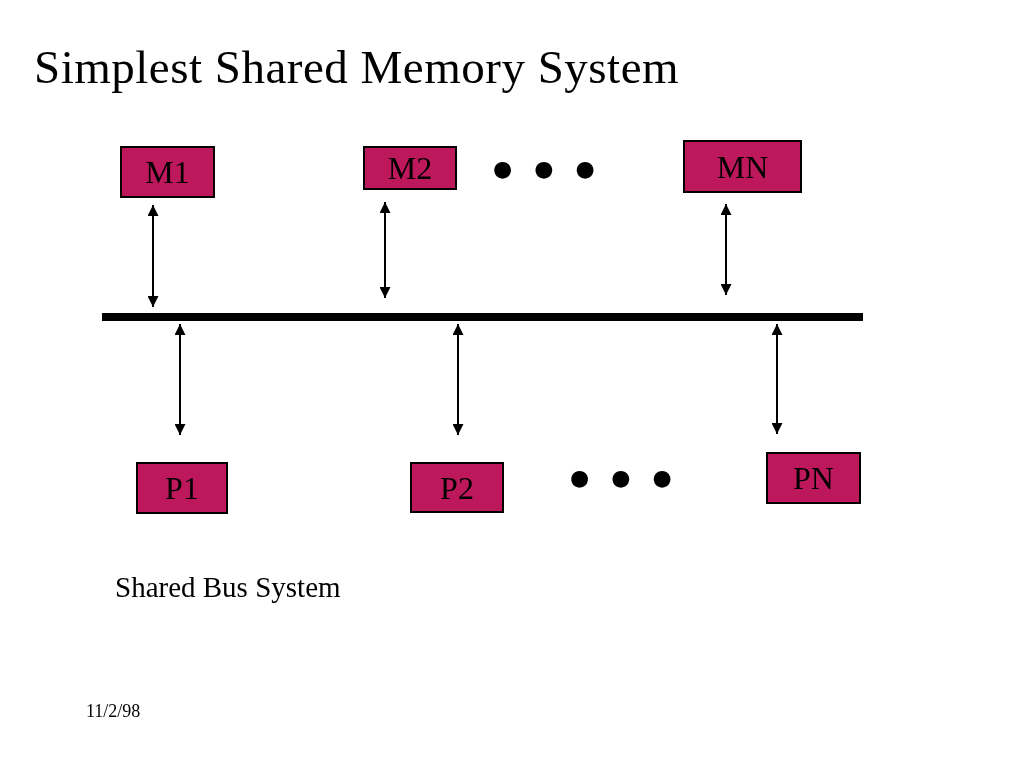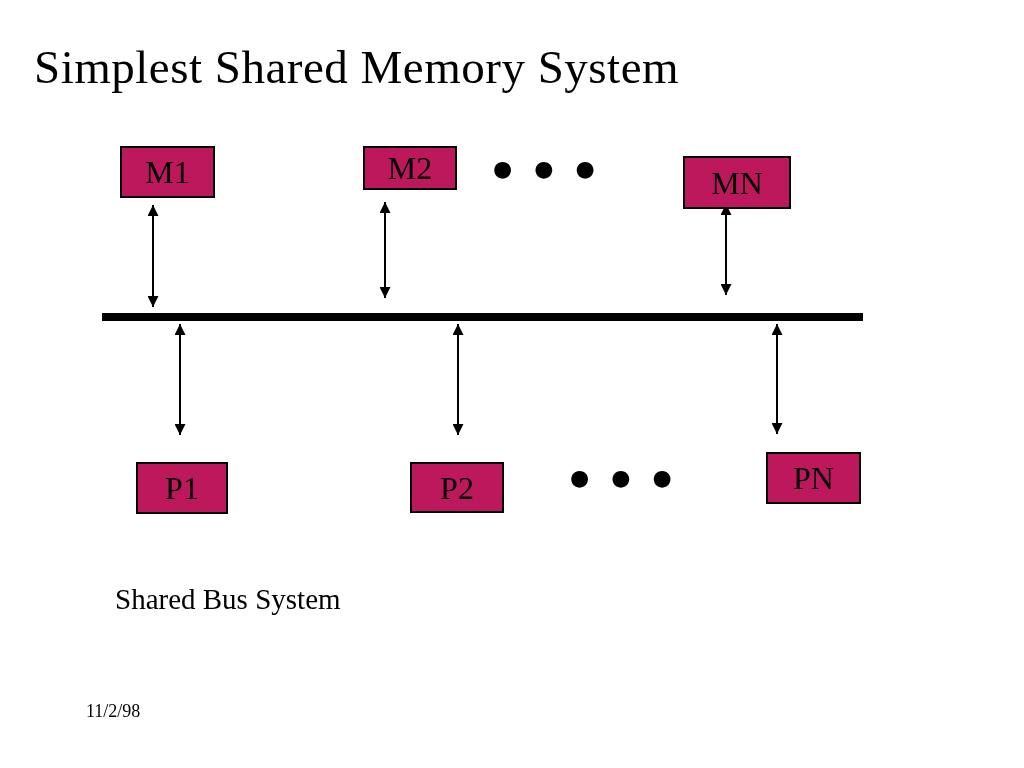--- a/index.html
+++ b/index.html
@@ -29,21 +29,21 @@
     background: #be185d;
     display: flex;
     align-items: center;
     justify-content: center;
     font-size: 32px;
     line-height: 1;
     box-sizing: border-box;
   }
   .node-m1 { left: 120px; top: 146px; width: 95px; height: 52px; }
   .node-m2 { left: 335px; top: 146px; width: 94px; height: 44px; margin-left: 28px; }
-  .node-mn { left: 683px; top: 156px; width: 108px; height: 53px; }
+  .node-mn { left: 683px; top: 140px; width: 119px; height: 53px; }
   .node-p1 { left: 136px; top: 462px; width: 92px; height: 52px; font-family: Liberation Serif, serif; }
   .node-p2 { left: 410px; top: 462px; width: 94px; height: 51px; align-items: center; }
   .node-pn { left: 766px; top: 452px; width: 95px; height: 52px; }
   .wires {
     position: absolute;
     left: 0; top: 0;
     width: 1024px;
     height: 768px;
     pointer-events: none;
   }
@@ -56,21 +56,20 @@
     white-space: nowrap;
   }
   .dots-top { left: 493px; top: 155px; }
   .dots-bottom { left: 570px; top: 464px; }
   .caption {
     position: absolute;
     left: 115px;
     top: 571px;
     font-size: 29px;
     white-space: nowrap;
-    margin-top: 12px;
   }
   .footer-date {
     position: absolute;
     left: 86px;
     top: 701px;
     font-size: 18px;
     white-space: nowrap;
   }
 </style>
 </head>

